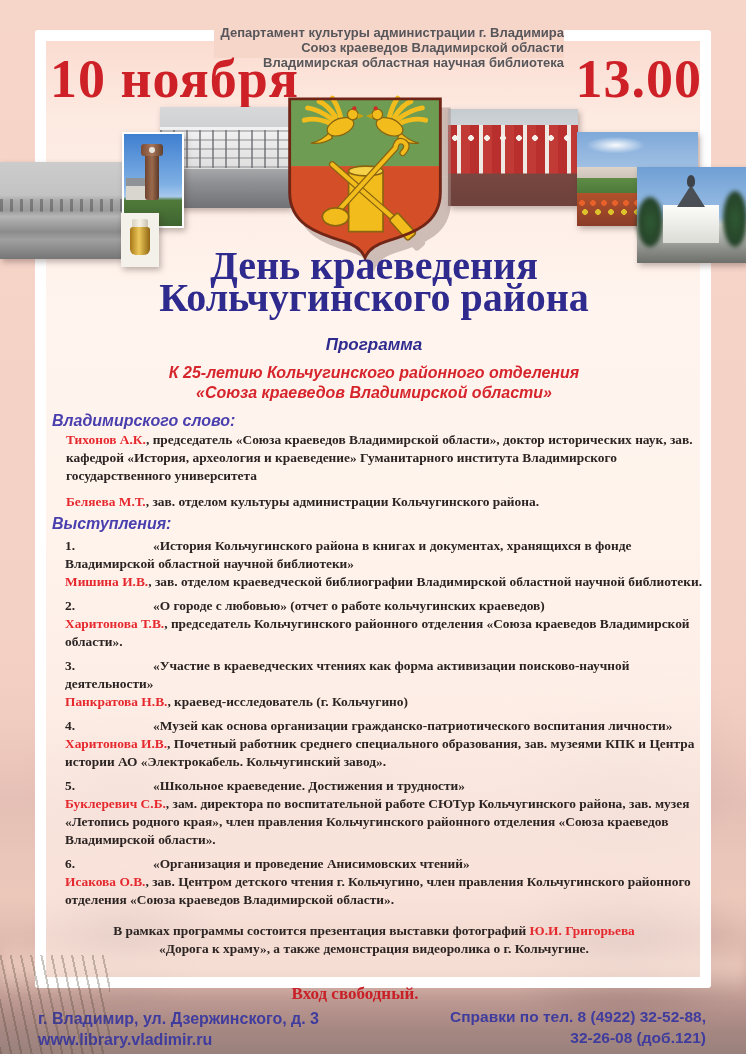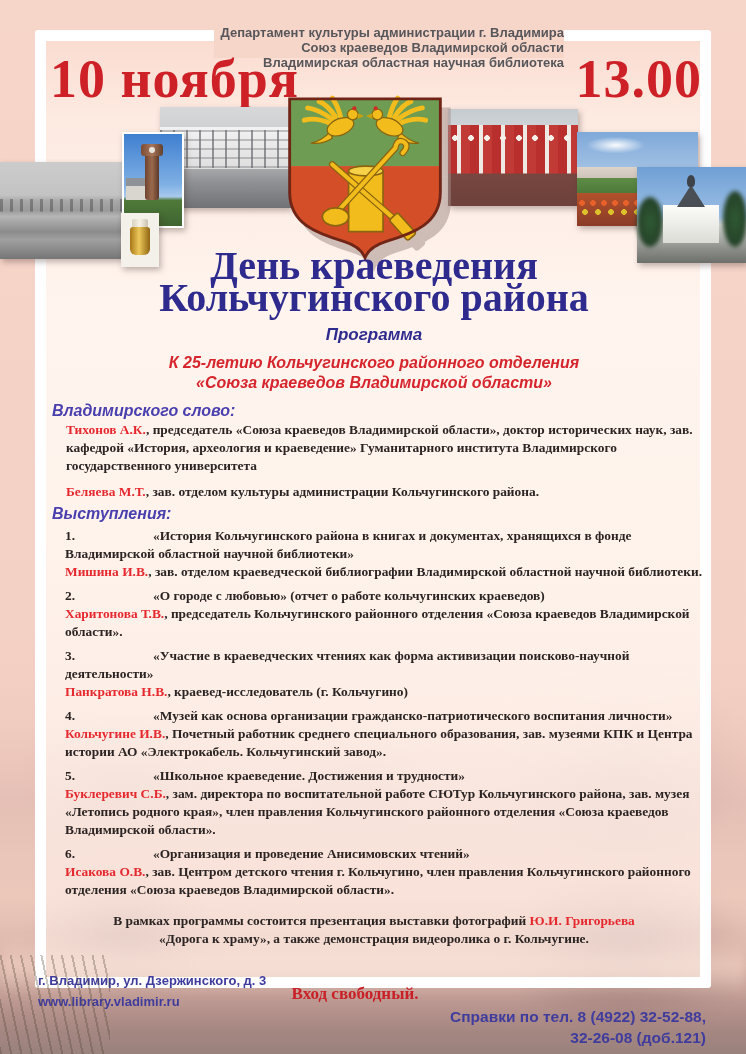--- a/index.html
+++ b/index.html
@@ -84,40 +84,40 @@
   .c-tree1{position:absolute;left:0;top:30px;width:26px;height:50px;border-radius:50%;filter:blur(2px);
       background:radial-gradient(ellipse,#2f5a33,#243f27 75%);}
   .c-tree2{position:absolute;left:86px;top:24px;width:24px;height:56px;border-radius:50%;filter:blur(2px);
       background:radial-gradient(ellipse,#2f5a33,#243f27 75%);}
   .emblem{position:absolute;left:283px;top:94px;width:164px;height:172px;z-index:6;
       filter:drop-shadow(9px 10px 0 rgba(166,146,140,.55));}
   
   .content{position:absolute;left:44px;top:250px;width:660px;z-index:7;}
   .title{margin:0;text-align:center;font-family:"Liberation Serif",serif;font-weight:bold;
       font-size:40px;line-height:32px;color:#2e2a8e;}
-  .program-label{margin-top:11px;text-align:center;font-style:italic;font-weight:bold;
+  .program-label{margin-top:21px;text-align:center;font-style:italic;font-weight:bold;
       font-size:17px;line-height:20px;color:#2e2a8e;}
   .subtitle{margin-top:8px;text-align:center;font-style:italic;font-weight:bold;
       font-size:16px;line-height:19.5px;color:#d6252c;}
   .sec-h{margin-top:9px;padding-left:8px;font-style:italic;font-weight:bold;
       font-size:16px;line-height:19px;color:#4a3fae;}
   .sec-h.prog{margin-top:3px;}
   .body-text{font-family:"Liberation Serif",serif;font-weight:bold;font-size:13.4px;
       line-height:18px;color:#2b2422;}
   .speaker{margin:0;margin-top:1px;padding-left:22px;padding-right:2px;}
   .speaker + .speaker{margin-top:8px;}
   .name{color:#e6292f;}
   .item{margin-top:6px;padding-left:21px;padding-right:0;}
   .item.first{margin-top:4px;}
   .num{display:inline-block;width:88px;}
   .note{margin-top:13px;text-align:center;padding:0 8px;}
   
   .free-entry{position:absolute;left:0;top:984px;width:710px;z-index:7;text-align:center;
       font-family:"Liberation Serif",serif;font-weight:bold;font-size:17px;color:#c92027;}
-  .addr{position:absolute;left:38px;top:970px;z-index:7;font-weight:bold;font-size:13px;
+  .addr{position:absolute;left:38px;top:1008px;z-index:7;font-weight:bold;font-size:16px;
       line-height:21px;color:#3f3c9e;}
   .phones{position:absolute;right:40px;top:1006px;z-index:7;text-align:right;font-weight:bold;
       font-size:15.5px;line-height:21px;color:#3f3c9e;}
 </style>
 </head>
 <body>
 
 <div class="page">
 
   <div class="landscape">
@@ -224,21 +224,21 @@
     <div class="item body-text">
       <div><span class="num">2.</span><span>«О городе с любовью» (отчет о работе кольчугинских краеведов)</span></div>
       <div><span class="name">Харитонова Т.В.</span><span>, председатель Кольчугинского районного отделения «Союза краеведов Владимирской области».</span></div>
     </div>
     <div class="item body-text">
       <div><span class="num">3.</span><span>«Участие в краеведческих чтениях как форма активизации поисково-научной деятельности»</span></div>
       <div><span class="name">Панкратова Н.В.</span><span>, краевед-исследователь (г. Кольчугино)</span></div>
     </div>
     <div class="item body-text">
       <div><span class="num">4.</span><span>«Музей как основа организации гражданско-патриотического воспитания личности»</span></div>
-      <div><span class="name">Кольчугине И.В.</span><span>, Почетный работник среднего специального образования, зав. музеями КПК и Центра истории АО «Электрокабель. Кольчугинский завод».</span></div>
+      <div><span class="name">Харитонова И.В.</span><span>, Почетный работник среднего специального образования, зав. музеями КПК и Центра истории АО «Электрокабель. Кольчугинский завод».</span></div>
     </div>
     <div class="item body-text">
       <div><span class="num">5.</span><span>«Школьное краеведение. Достижения и трудности»</span></div>
       <div><span class="name">Буклеревич С.Б.</span><span>, зам. директора по воспитательной работе СЮТур Кольчугинского района, зав. музея «Летопись родного края», член правления Кольчугинского районного отделения «Союза краеведов Владимирской области».</span></div>
     </div>
     <div class="item body-text">
       <div><span class="num">6.</span><span>«Организация и проведение Анисимовских чтений»</span></div>
       <div><span class="name">Исакова О.В.</span><span>, зав. Центром детского чтения г. Кольчугино, член правления Кольчугинского районного отделения «Союза краеведов Владимирской области».</span></div>
     </div>
 

